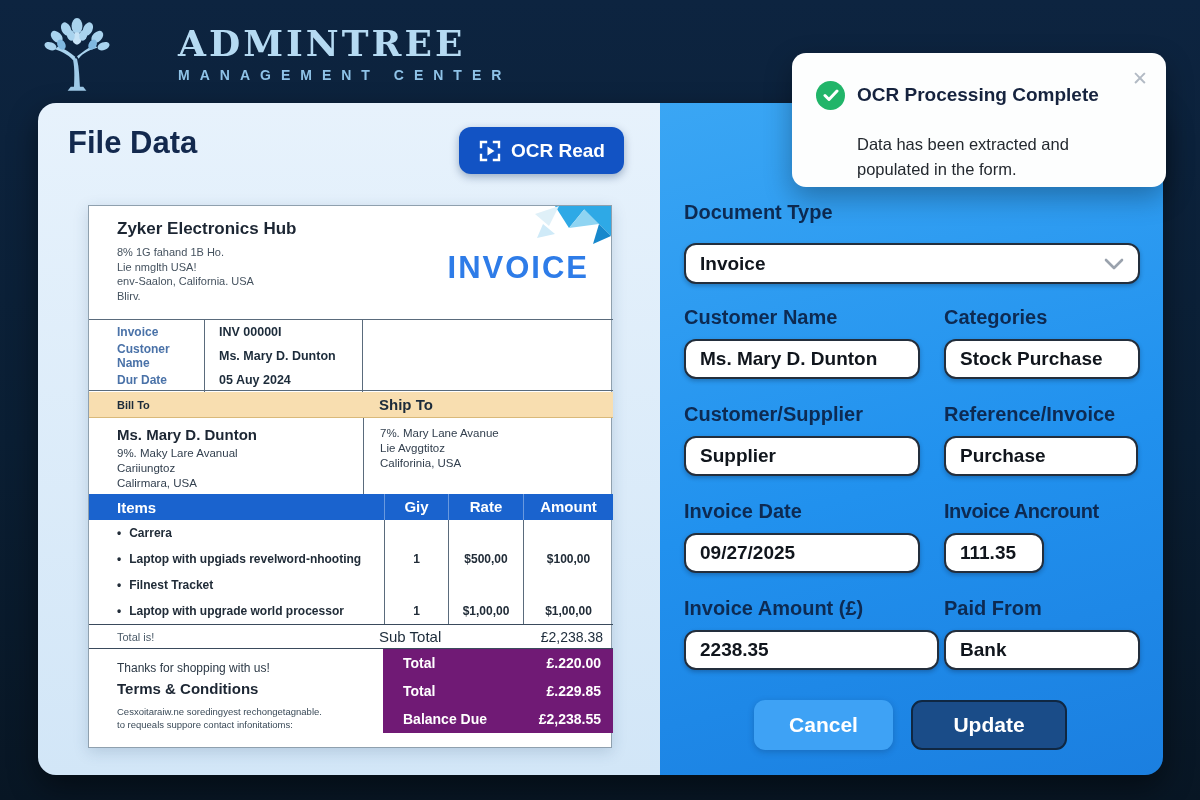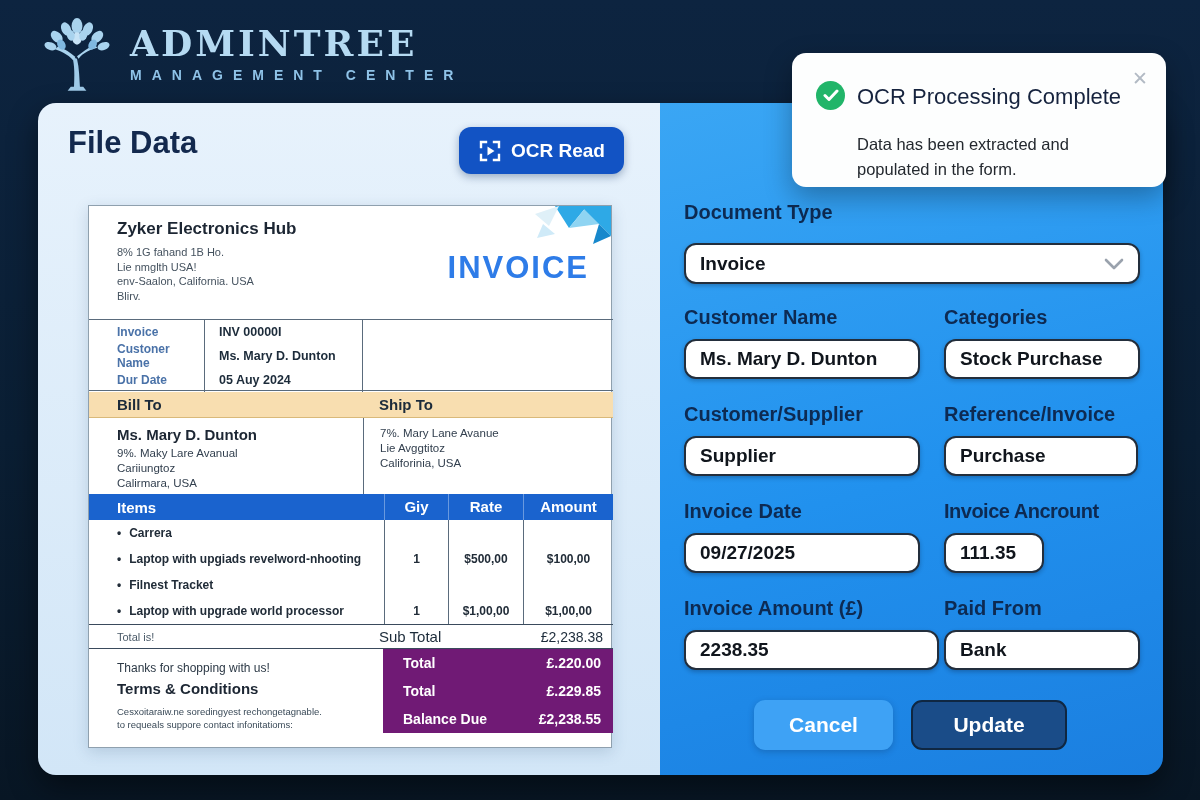--- a/index.html
+++ b/index.html
@@ -3,21 +3,21 @@
 <meta charset="utf-8">
 <style>
   * { margin:0; padding:0; box-sizing:border-box; }
   html,body { width:1200px; height:800px; }
   body {
     font-family:"Liberation Sans", sans-serif;
     background:linear-gradient(180deg,#0d2440 0%,#0a1e33 55%,#081624 100%);
     position:relative; overflow:hidden;
   }
   
-  .app-header { position:absolute; left:38px; top:8px; height:92px; display:flex; align-items:center; }
+  .app-header { position:absolute; left:38px; top:8px; height:92px; display:flex; align-items:center;gap:48px; }
   .logo-icon { width:78px; height:84px; margin-right:14px; }
   .brand-name {
     font-family:"DejaVu Serif", serif; font-weight:bold; font-size:36px;
     color:#b5daf2; letter-spacing:3px; line-height:1.05;
   }
   .brand-sub {
     font-size:14px; font-weight:bold; letter-spacing:10px; color:#8fc3e8; margin-top:5px;
   }
   
   .main-card {
@@ -59,21 +59,21 @@
     display:grid; grid-template-columns:115px 159px 250px; grid-auto-rows:24px; align-items:center;
   }
   .meta-label { padding-left:28px; font-size:12px; font-weight:bold; color:#4a72a8; }
   .meta-value { padding-left:14px; font-size:12.5px; font-weight:800; color:#1c2b3a; }
   .meta-col2 { border-left:1px solid #5a6b7c; border-right:1px solid #5a6b7c; height:24px; display:flex; align-items:center; }
   .meta-spacer { height:24px; }
   .billship-head {
     position:absolute; left:0; top:186px; width:524px; height:26px;
     background:#f8deb0; border-bottom:1px solid #d9b97a; display:flex; align-items:center;
   }
-  .billship-head .cell-l { width:274px; padding-left:28px; font-size:15px; font-weight:bold; color:#1c2b3a; }
+  .billship-head .cell-l { width:274px; padding-left:28px; font-size:11px; font-weight:bold; color:#1c2b3a; }
   .billship-head .cell-r { padding-left:16px; font-size:15px; font-weight:bold; color:#1c2b3a; }
   .billship-body { position:absolute; left:0; top:212px; width:524px; height:76px; display:flex; }
   .bill-col { width:274px; padding:8px 10px 0 28px; }
   .ship-col { flex:1; border-left:1px solid #5a6b7c; padding:8px 10px 0 16px; }
   .bill-name { font-size:15px; font-weight:800; color:#1c2633; margin-bottom:3px; }
   .addr-line { font-size:11.5px; color:#33404f; line-height:15px; }
   .items-header {
     position:absolute; left:0; top:288px; width:524px; height:26px; background:#1a63ce;
     display:grid; grid-template-columns:295px 64px 75px 90px; align-items:center;
     color:#ffffff; font-size:15px; font-weight:bold;
@@ -129,21 +129,21 @@
   }
   
   .toast {
     position:absolute; left:792px; top:53px; width:374px; height:134px;
     background:#fdfefe; border-radius:14px; box-shadow:0 10px 28px rgba(0,0,0,.30); z-index:10;
   }
   .toast-check {
     position:absolute; left:24px; top:28px; width:29px; height:29px; border-radius:50%;
     background:#21b569; display:flex; align-items:center; justify-content:center;
   }
-  .toast-title { position:absolute; left:65px; top:31px; font-size:22px; font-weight:400; color:#16233e; }
+  .toast-title { position:absolute; left:65px; top:31px; font-size:19px; font-weight:700; color:#16233e; }
   .toast-msg { position:absolute; left:65px; top:64px; width:250px; font-size:16.5px; color:#24292f; line-height:25px;margin-top:15px; }
   .toast-close {
     position:absolute; right:18px; top:14px; font-size:19px; color:#b2bac4; cursor:pointer;
     background:none; border:none; font-family:"Liberation Sans", sans-serif;
   }
 </style>
 </head>
 <body>
 
 <div class="app-header">

